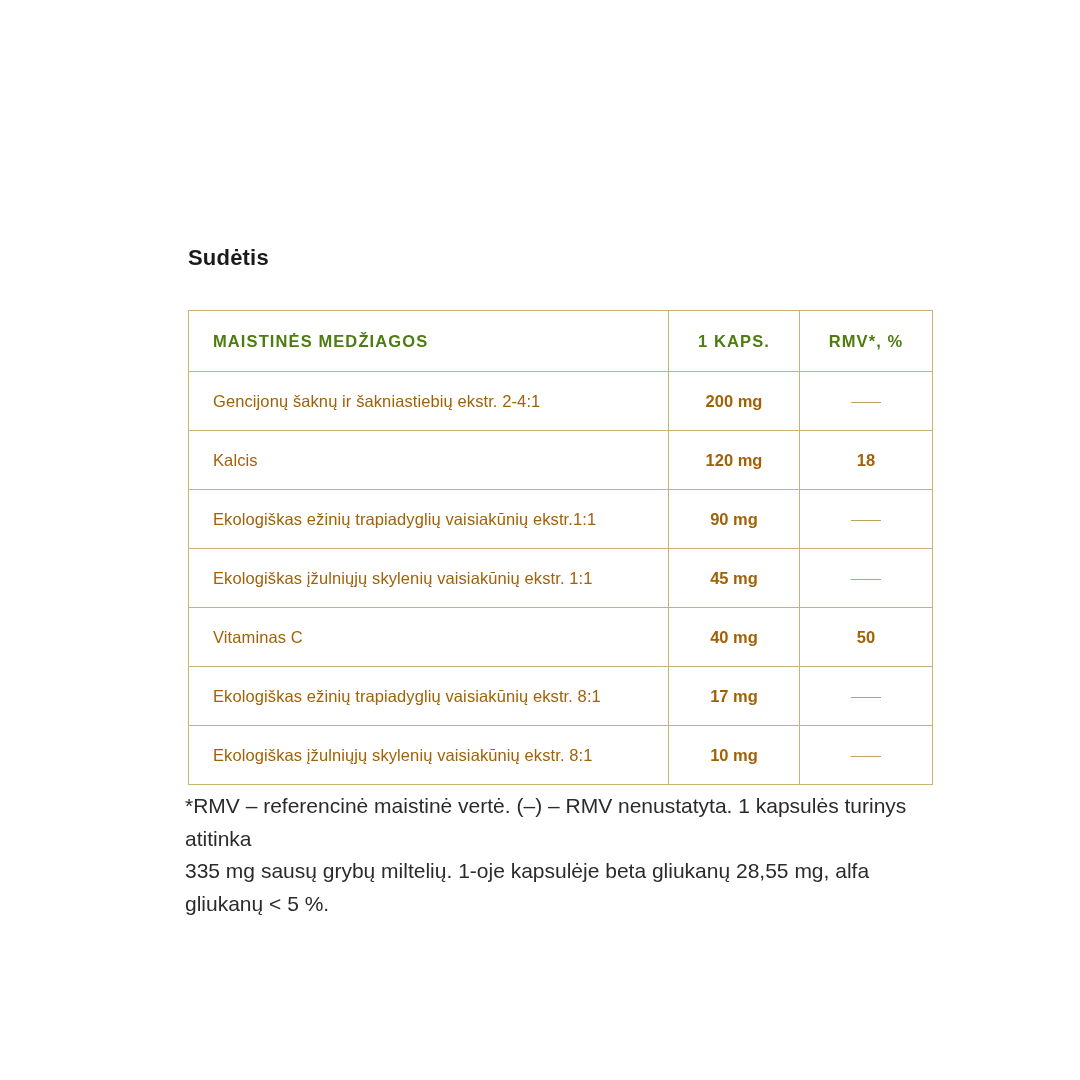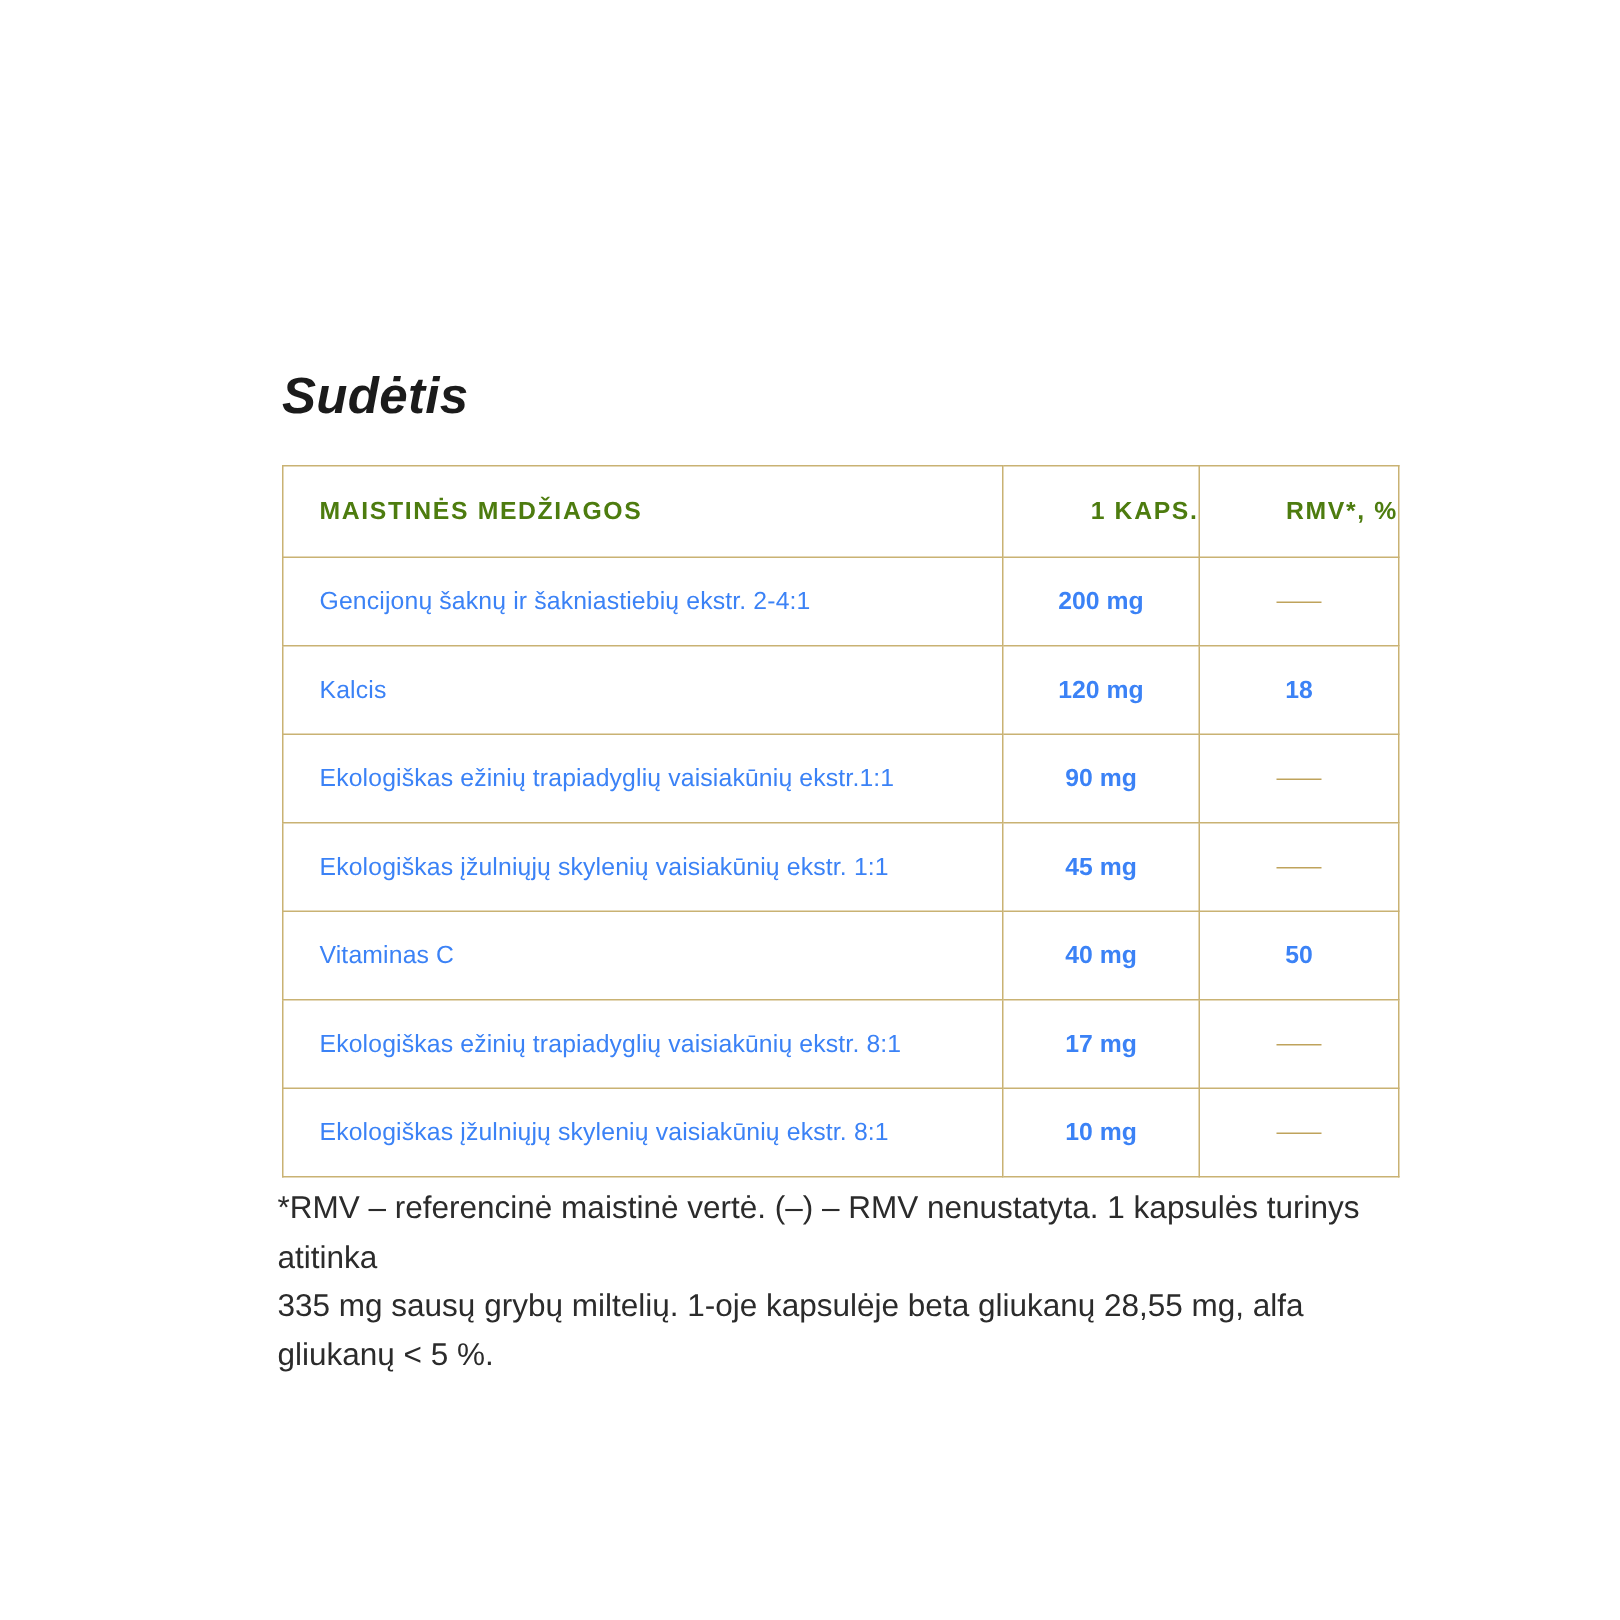--- a/index.html
+++ b/index.html
@@ -20,25 +20,24 @@
     left: 0;
     top: 0;
     width: 1080px;
     height: 1080px;
   }
 
   .title {
     position: absolute;
     left: 188px;
     top: 245px;
-    font-size: 34px;
+    font-size: 22px;
     font-weight: bold;
     letter-spacing: 0.2px;
     color: #1b1b1b;
-    font-style: italic;
   }
 
   .nutrition-table {
     position: absolute;
     left: 188px;
     top: 310px;
     width: 744px;
     border-collapse: collapse;
     table-layout: fixed;
   }
@@ -60,27 +59,27 @@
     font-weight: bold;
     letter-spacing: 1.1px;
     text-transform: uppercase;
   }
   thead th.col-name {
     text-align: left;
     padding-left: 24px;
   }
   thead th.col-dose,
   thead th.col-rmv {
-    text-align: right;
+    text-align: center;
   }
 
   tbody td {
     height: 58px;
     font-size: 16.5px;
-    color: #3b82f6;
+    color: #a16207;
     font-weight: 400;
   }
   tbody td.name {
     text-align: left;
     padding-left: 24px;
     letter-spacing: 0.1px;
   }
   tbody td.dose,
   tbody td.rmv {
     text-align: center;

